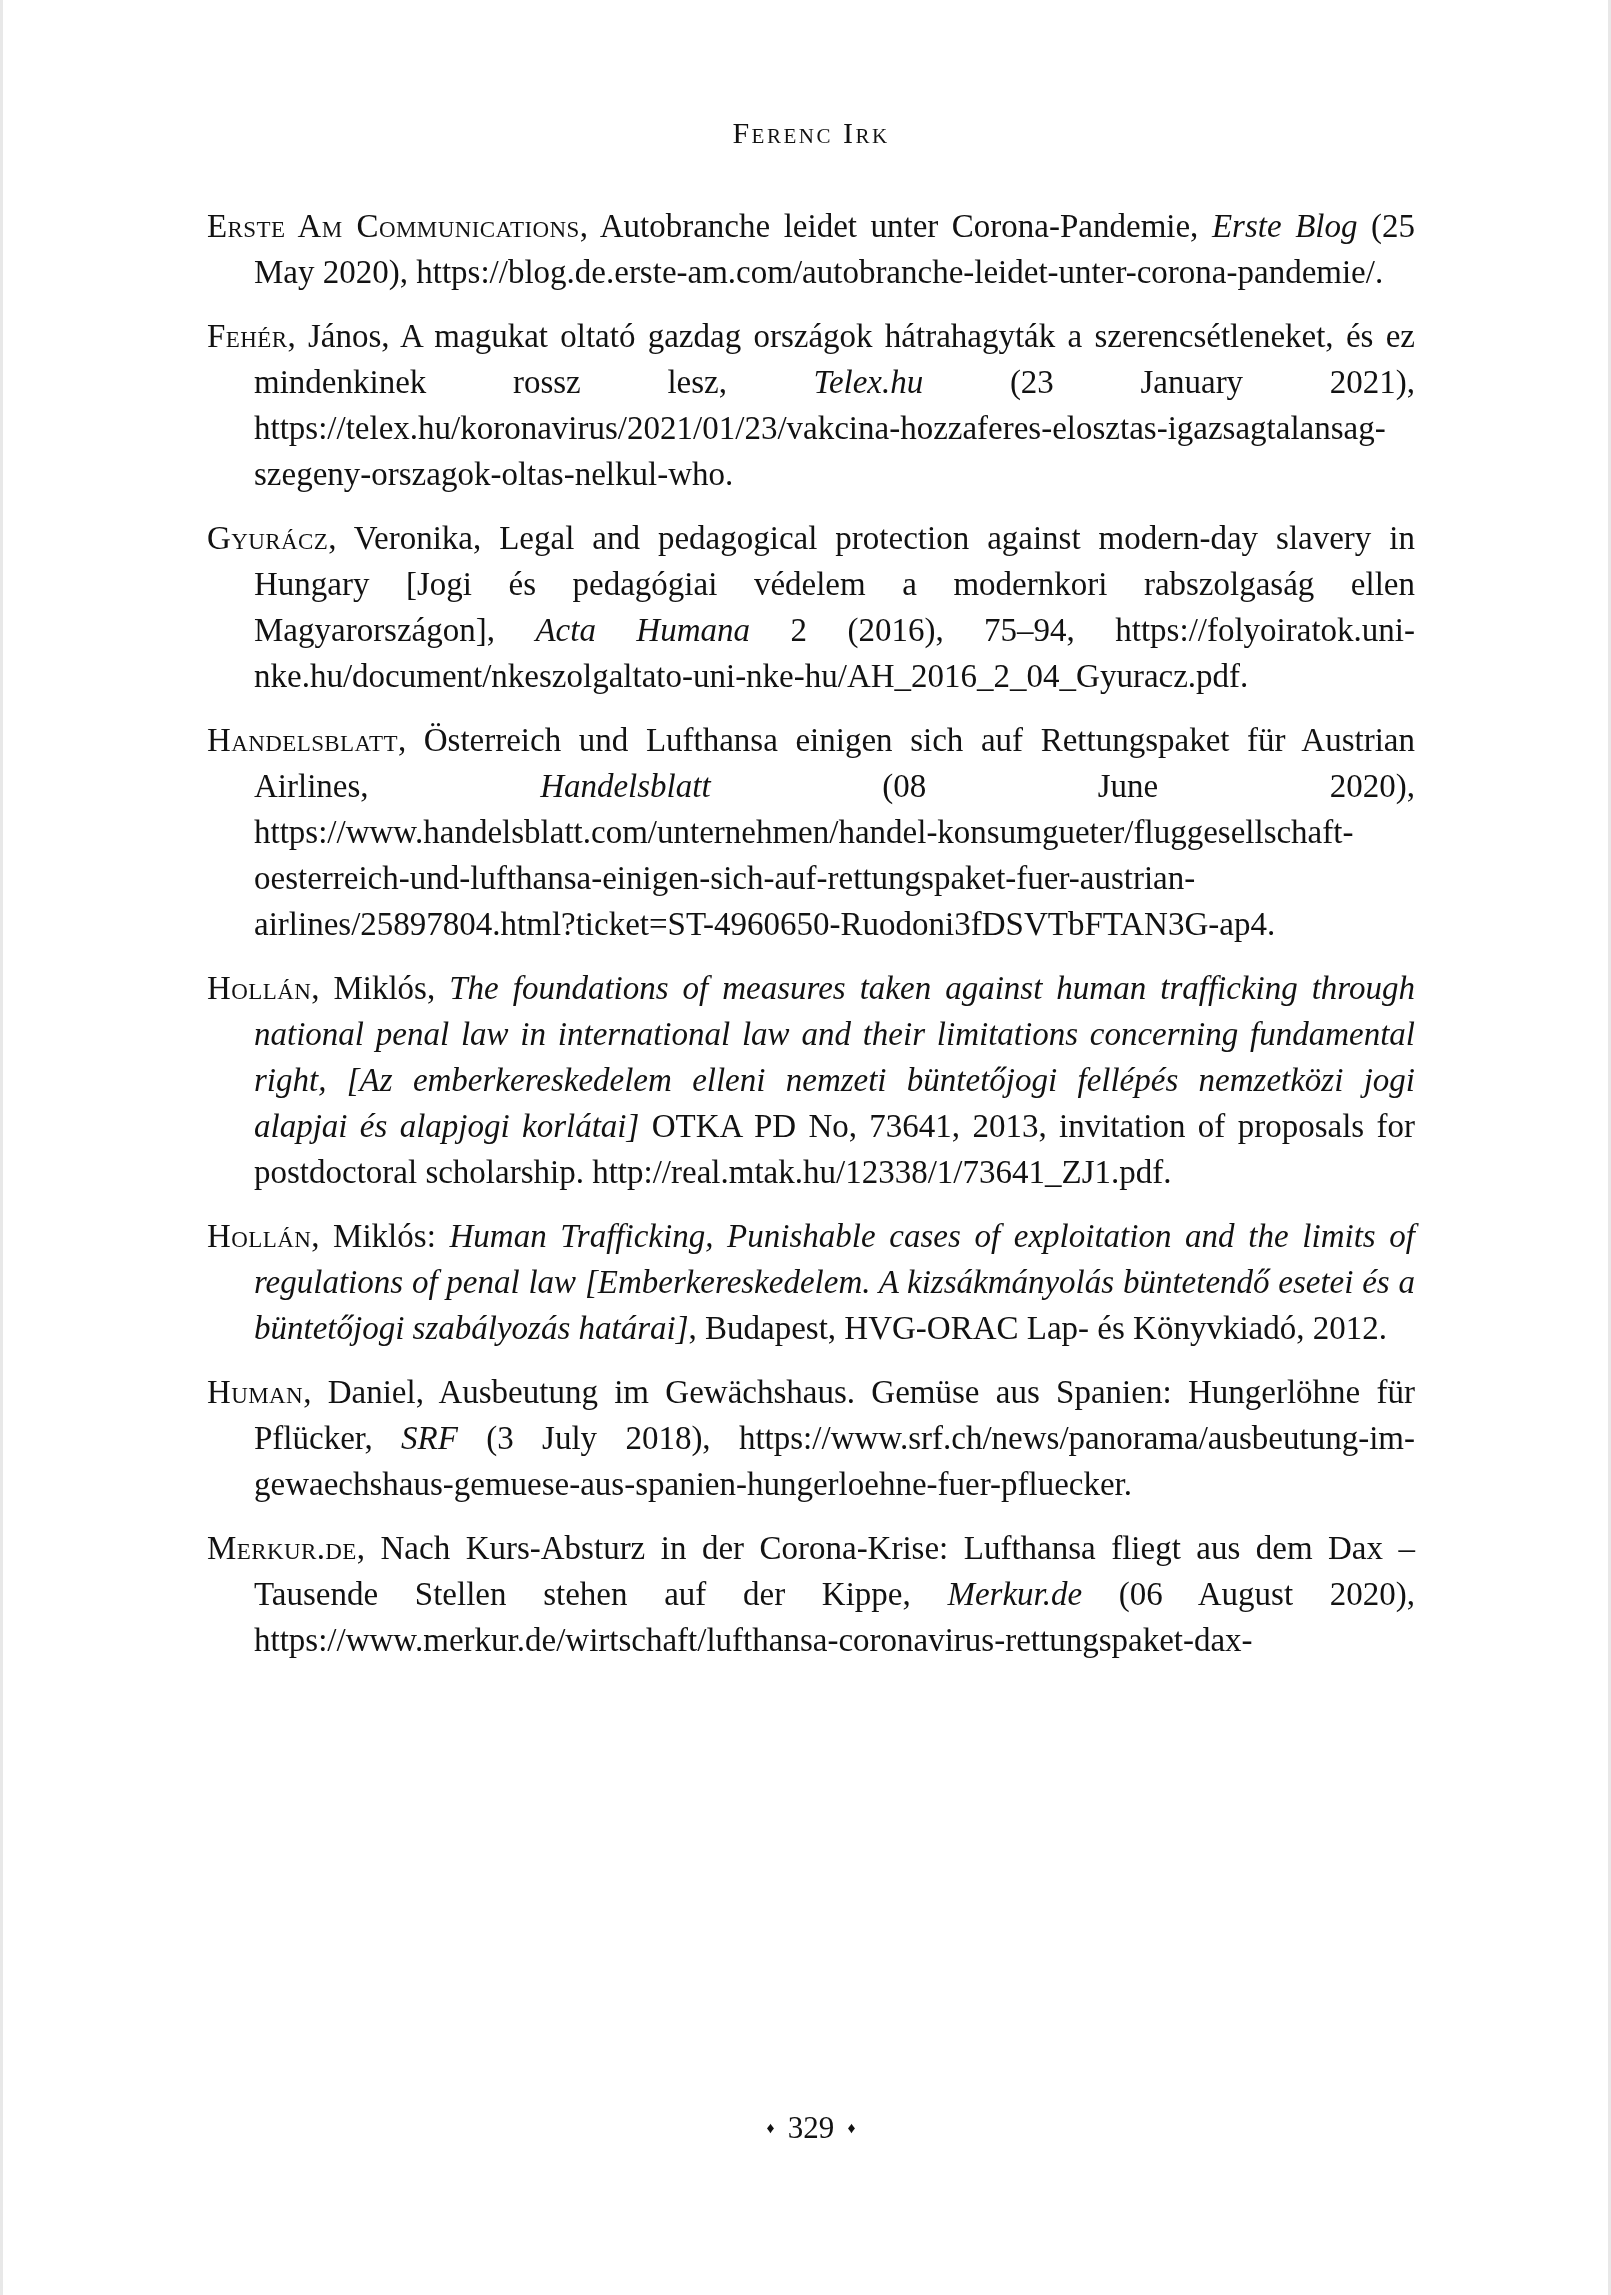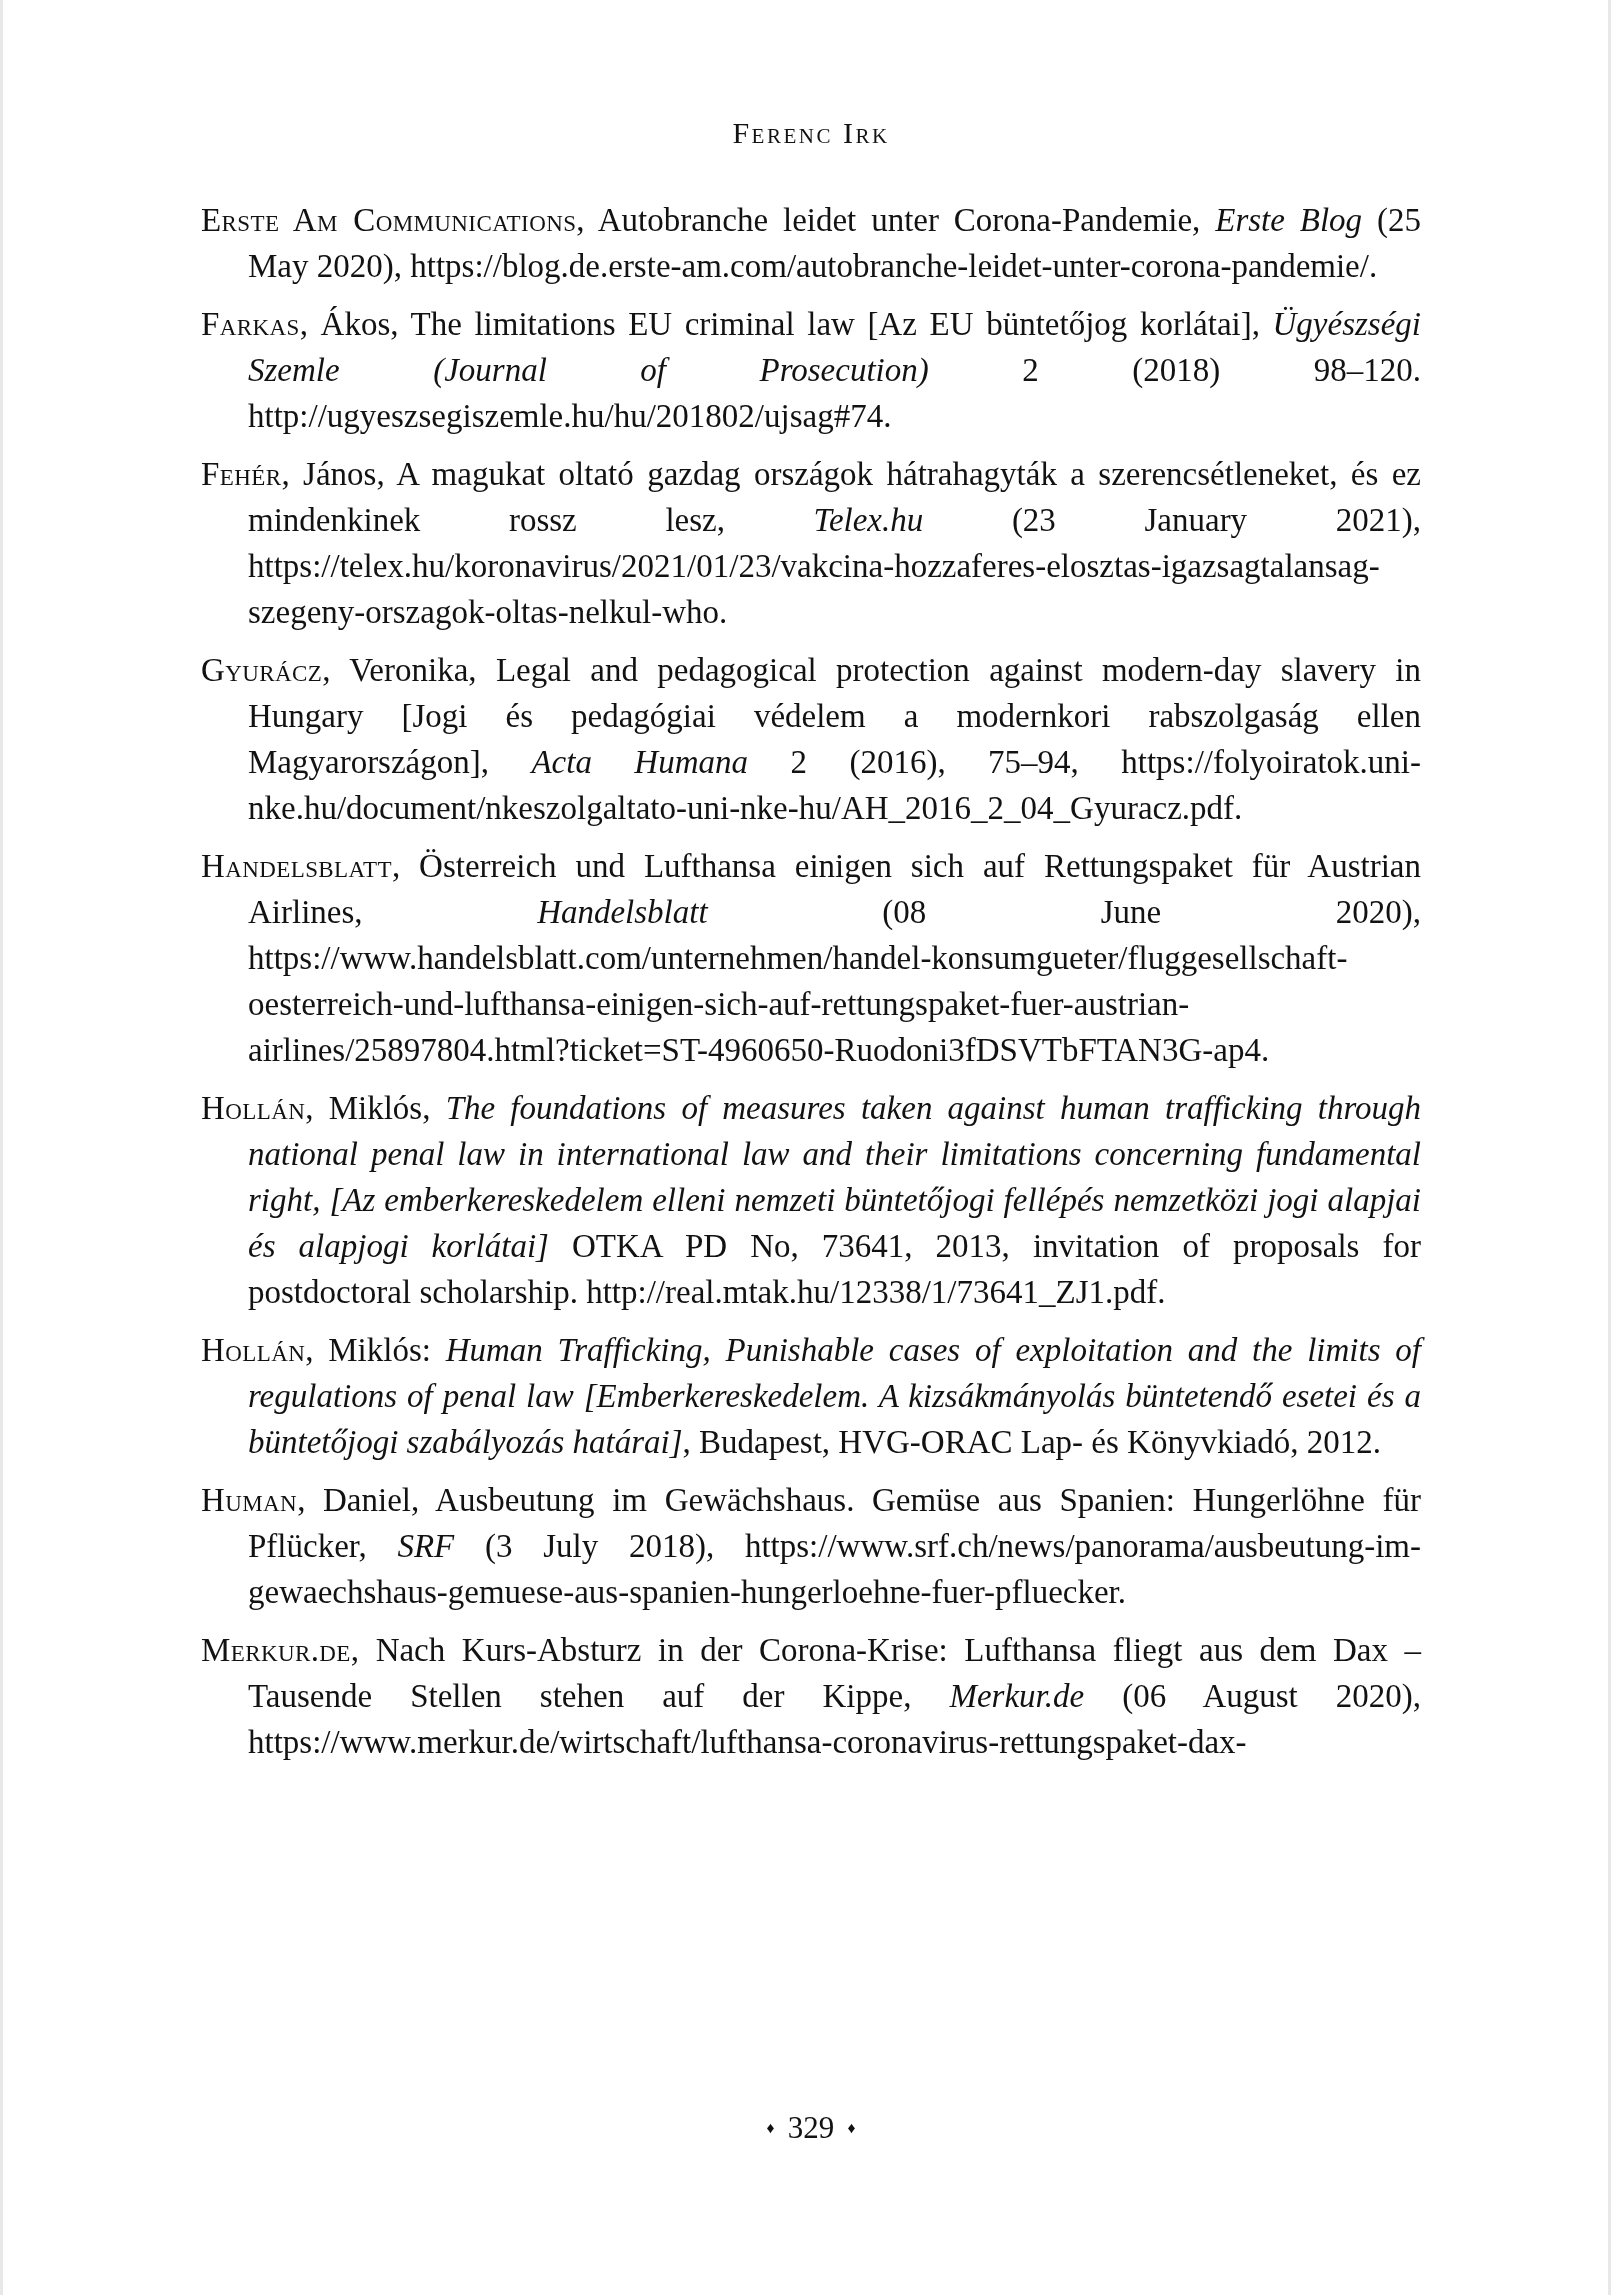--- a/index.html
+++ b/index.html
@@ -32,21 +32,21 @@
     position: absolute;
     top: 185px;
     left: 186px;
     width: 1244px;
     font-size: 33px;
     line-height: 46px;
     text-align: justify;
     overflow-wrap: break-word;
   }
   .ref {
-    margin: 12px;
+    margin: 18px;
     padding-left: 47px;
     text-indent: -47px;
   }
   .seg-smallcaps {
     font-variant: small-caps;
     letter-spacing: 0.4px;
   }
   .seg-italic {
     font-style: italic;
   }
@@ -69,21 +69,20 @@
 </style>
 </head>
 <body>
 
 <div class="page">
 
   <div class="running-header">Ferenc Irk</div>
 
   <div class="refs">
       <p class="ref"><span class="seg-smallcaps">Erste Am Communications</span><span class="seg-normal">, Autobranche leidet unter Corona-Pandemie, </span><span class="seg-italic">Erste Blog</span><span class="seg-normal"> (25 May 2020), https://blog.de.erste-am.com/autobranche-leidet-unter-corona-pandemie/.</span></p>
-      <p class="ref"><span class="seg-smallcaps">Farkas</span><span class="seg-normal">, Ákos, The limitations EU criminal law [Az EU büntetőjog korlátai], </span><span class="seg-italic">Ügyészségi Szemle (Journal of Prosecution)</span><span class="seg-normal"> 2 (2018) 98–120. http://ugyeszsegiszemle.hu/hu/201802/ujsag#74.</span></p>
       <p class="ref"><span class="seg-smallcaps">Fehér</span><span class="seg-normal">, János, A magukat oltató gazdag országok hátrahagyták a szerencsétleneket, és ez mindenkinek rossz lesz, </span><span class="seg-italic">Telex.hu</span><span class="seg-normal"> (23 January 2021), https://telex.hu/koronavirus/2021/01/23/vakcina-hozzaferes-elosztas-igazsagtalansag-szegeny-orszagok-oltas-nelkul-who.</span></p>
       <p class="ref"><span class="seg-smallcaps">Gyurácz</span><span class="seg-normal">, Veronika, Legal and pedagogical protection against modern-day slavery in Hungary [Jogi és pedagógiai védelem a modernkori rabszolgaság ellen Magyarországon], </span><span class="seg-italic">Acta Humana</span><span class="seg-normal"> 2 (2016), 75–94, https://folyoiratok.uni-nke.hu/document/nkeszolgaltato-uni-nke-hu/AH_2016_2_04_Gyuracz.pdf.</span></p>
       <p class="ref"><span class="seg-smallcaps">Handelsblatt</span><span class="seg-normal">, Österreich und Lufthansa einigen sich auf Rettungspaket für Austrian Airlines, </span><span class="seg-italic">Handelsblatt</span><span class="seg-normal"> (08 June 2020), https://www.handelsblatt.com/unternehmen/handel-konsumgueter/fluggesellschaft-oesterreich-und-lufthansa-einigen-sich-auf-rettungspaket-fuer-austrian-airlines/25897804.html?ticket=ST-4960650-Ruodoni3fDSVTbFTAN3G-ap4.</span></p>
       <p class="ref"><span class="seg-smallcaps">Hollán</span><span class="seg-normal">, Miklós, </span><span class="seg-italic">The foundations of measures taken against human trafficking through national penal law in international law and their limitations concerning fundamental right, [Az emberkereskedelem elleni nemzeti büntetőjogi fellépés nemzetközi jogi alapjai és alapjogi korlátai]</span><span class="seg-normal"> OTKA PD No, 73641, 2013, invitation of proposals for postdoctoral scholarship. http://real.mtak.hu/12338/1/73641_ZJ1.pdf.</span></p>
       <p class="ref"><span class="seg-smallcaps">Hollán</span><span class="seg-normal">, Miklós: </span><span class="seg-italic">Human Trafficking, Punishable cases of exploitation and the limits of regulations of penal law [Emberkereskedelem. A kizsákmányolás büntetendő esetei és a büntetőjogi szabályozás határai]</span><span class="seg-normal">, Budapest, HVG-ORAC Lap- és Könyvkiadó, 2012.</span></p>
       <p class="ref"><span class="seg-smallcaps">Human</span><span class="seg-normal">, Daniel, Ausbeutung im Gewächshaus. Gemüse aus Spanien: Hungerlöhne für Pflücker, </span><span class="seg-italic">SRF</span><span class="seg-normal"> (3 July 2018), https://www.srf.ch/news/panorama/ausbeutung-im-gewaechshaus-gemuese-aus-spanien-hungerloehne-fuer-pfluecker.</span></p>
       <p class="ref"><span class="seg-smallcaps">Merkur.de</span><span class="seg-normal">, Nach Kurs-Absturz in der Corona-Krise: Lufthansa fliegt aus dem Dax – Tausende Stellen stehen auf der Kippe, </span><span class="seg-italic">Merkur.de</span><span class="seg-normal"> (06 August 2020), https://www.merkur.de/wirtschaft/lufthansa-coronavirus-rettungspaket-dax-</span></p>
     </div>
 
   <div class="page-footer">

